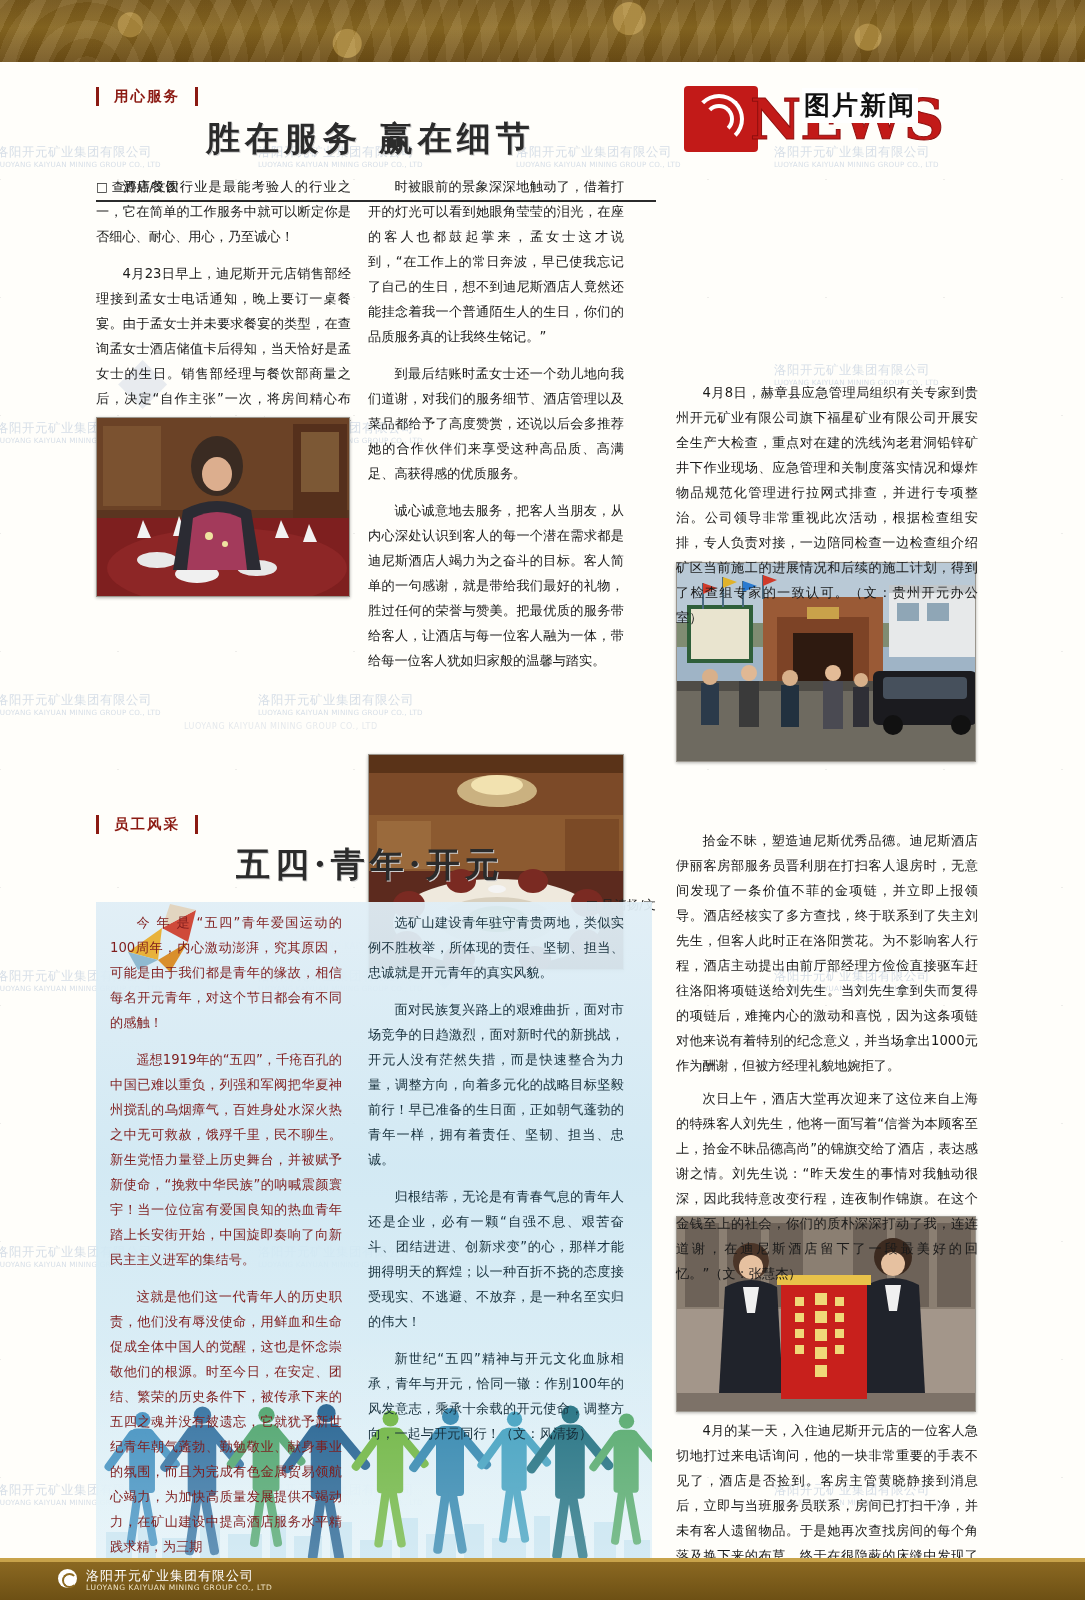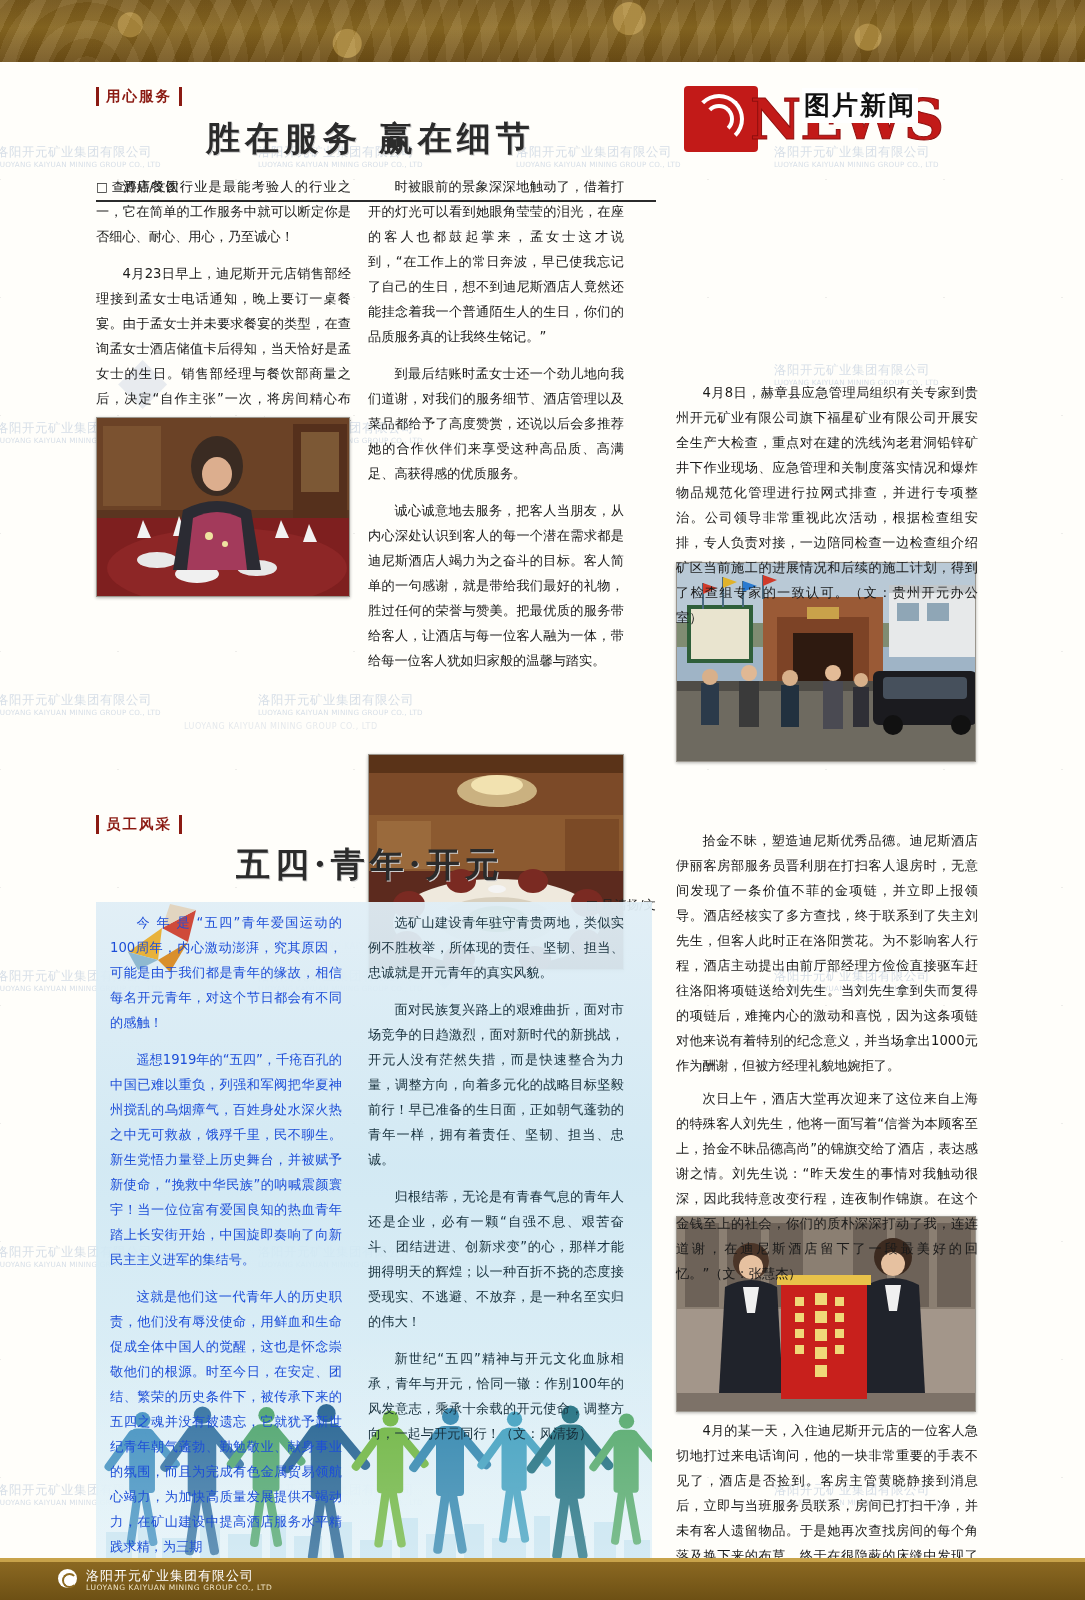--- a/index.html
+++ b/index.html
@@ -88,21 +88,21 @@
 
   
   .kicker {
     display: inline-block;
     font-size: 14.5px;
     color: #8b1a12;
     font-weight: bold;
     letter-spacing: 2px;
     border-left: 3px solid #8b1a12;
     border-right: 3px solid #8b1a12;
-    padding: 0 7px;
+    padding: 0 15px;
   }
   .bigtitle {
     font-family: "DejaVu Serif", "Liberation Serif", serif;
     font-size: 34px;
     font-weight: bold;
     letter-spacing: 5px;
     color: #2b2b2b;
     text-shadow: 1px 1px 0 #cfcfcf;
   }
   .byline {
@@ -488,21 +488,21 @@
     <div class="origami">
       <svg width="96" height="80" viewBox="0 0 96 80">
         <path d="M10 54 L44 30 L40 62 Z" fill="#e8b23a"></path>
         <path d="M44 30 L78 12 L70 44 Z" fill="#cf4a3a"></path>
         <path d="M40 62 L70 44 L52 74 Z" fill="#d98f2c"></path>
         <path d="M44 30 L52 6 L78 12 Z" fill="#e2d5c0"></path>
         <path d="M10 54 L40 62 L20 72 Z" fill="#8fb9d0"></path>
       </svg>
     </div>
 
-    <div class="col bodytext" style="left:110px; top:848px; width:232px; color:#1d4ed8;">
+    <div class="col bodytext" style="left:110px; top:848px; width:232px; color:#7f1d1d;">
       <p>今 年 是 “五四”青年爱国运动的100周年，内心激动澎湃，究其原因，可能是由于我们都是青年的缘故，相信每名开元青年，对这个节日都会有不同的感触！</p>
       <p>遥想1919年的“五四”，千疮百孔的中国已难以重负，列强和军阀把华夏神州搅乱的乌烟瘴气，百姓身处水深火热之中无可救赦，饿殍千里，民不聊生。新生党悟力量登上历史舞台，并被赋予新使命，“挽救中华民族”的呐喊震颜寰宇！当一位位富有爱国良知的热血青年踏上长安街开始，中国旋即奏响了向新民主主义进军的集结号。</p>
       <p>这就是他们这一代青年人的历史职责，他们没有辱没使命，用鲜血和生命促成全体中国人的觉醒，这也是怀念崇敬他们的根源。时至今日，在安定、团结、繁荣的历史条件下，被传承下来的五四之魂并没有被遗忘，它就犹予新世纪青年朝气蓬勃、勤勉敬业、献身事业的氛围，而且为完成有色金属贸易领航心竭力，为加快高质量发展提供不竭动力，在矿山建设中提高酒店服务水平精践求精，为三期</p>
     </div>
     <div class="col bodytext" style="left:368px; top:848px; width:256px; color:#17303c;">
       <p>选矿山建设青年驻守青贵两地，类似实例不胜枚举，所体现的责任、坚韧、担当、忠诚就是开元青年的真实风貌。</p>
       <p>面对民族复兴路上的艰难曲折，面对市场竞争的日趋激烈，面对新时代的新挑战，开元人没有茫然失措，而是快速整合为力量，调整方向，向着多元化的战略目标坚毅前行！早已准备的生日面，正如朝气蓬勃的青年一样，拥有着责任、坚韧、担当、忠诚。</p>
       <p>归根结蒂，无论是有青春气息的青年人还是企业，必有一颗“自强不息、艰苦奋斗、团结进进、创新求变”的心，那样才能拥得明天的辉煌；以一种百折不挠的态度接受现实、不逃避、不放弃，是一种名至实归的伟大！</p>
       <p>新世纪“五四”精神与开元文化血脉相承，青年与开元，恰同一辙：作别100年的风发意志，乘承十余载的开元使命，调整方向，一起与开元同行！（文：风清扬）</p>
     </div>

